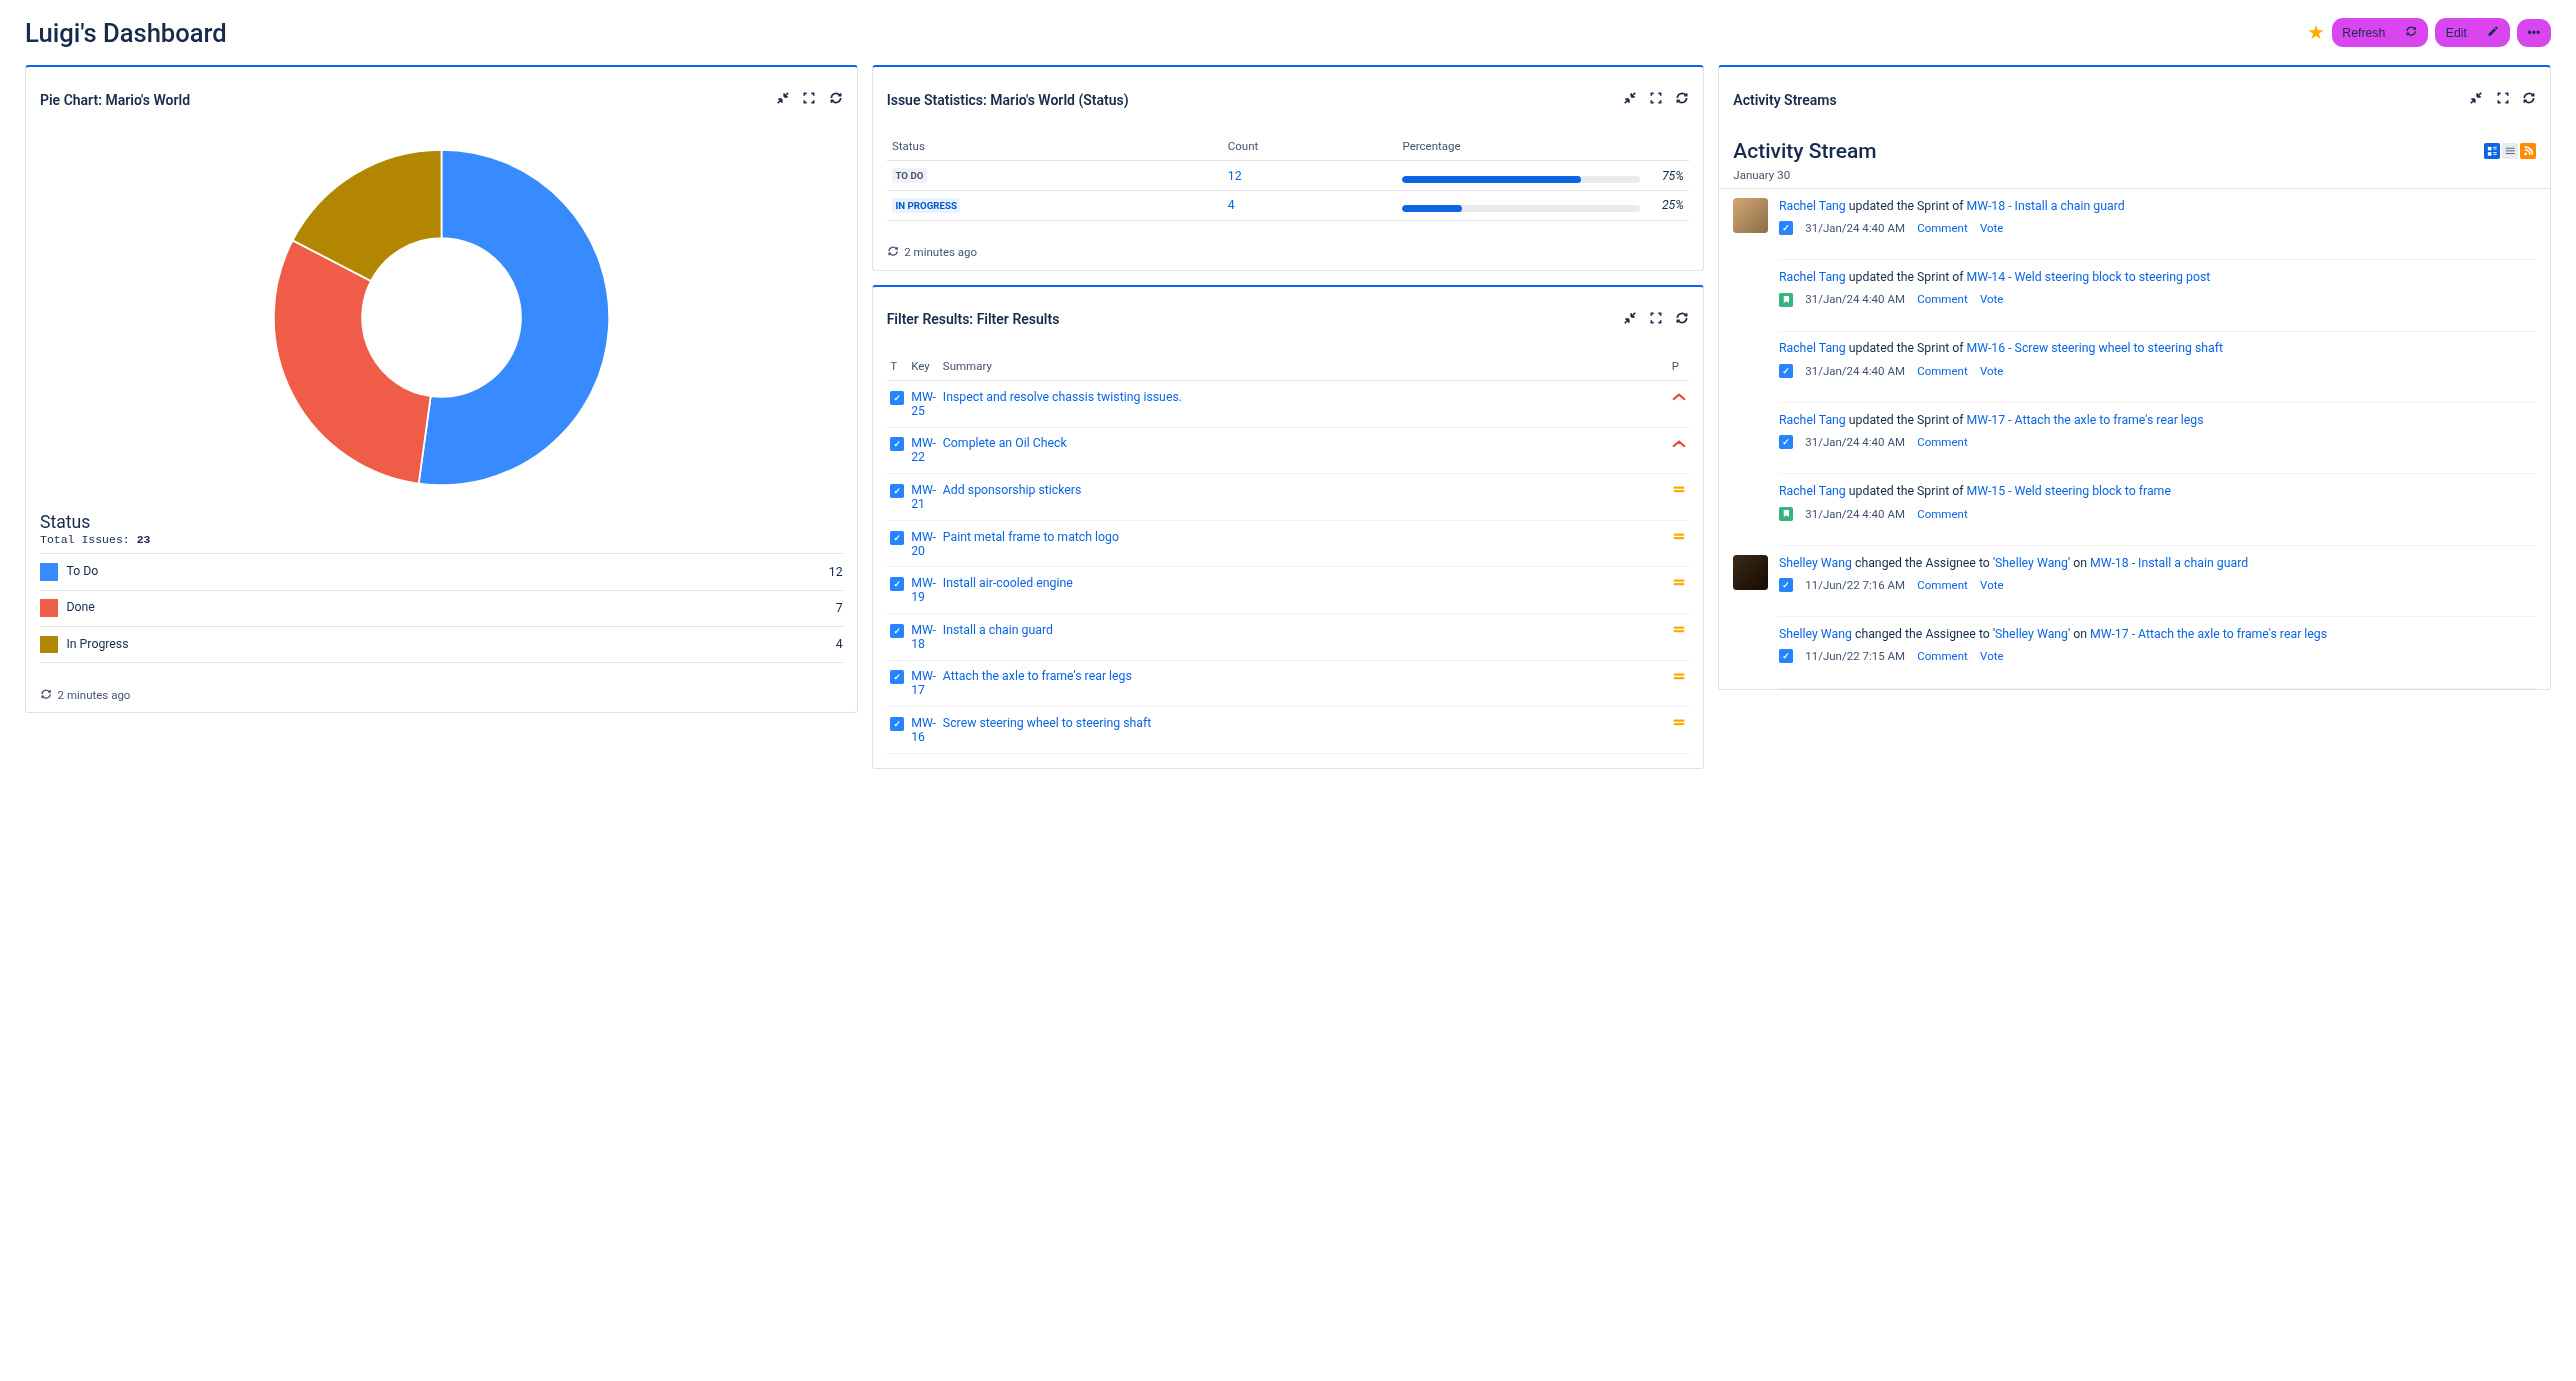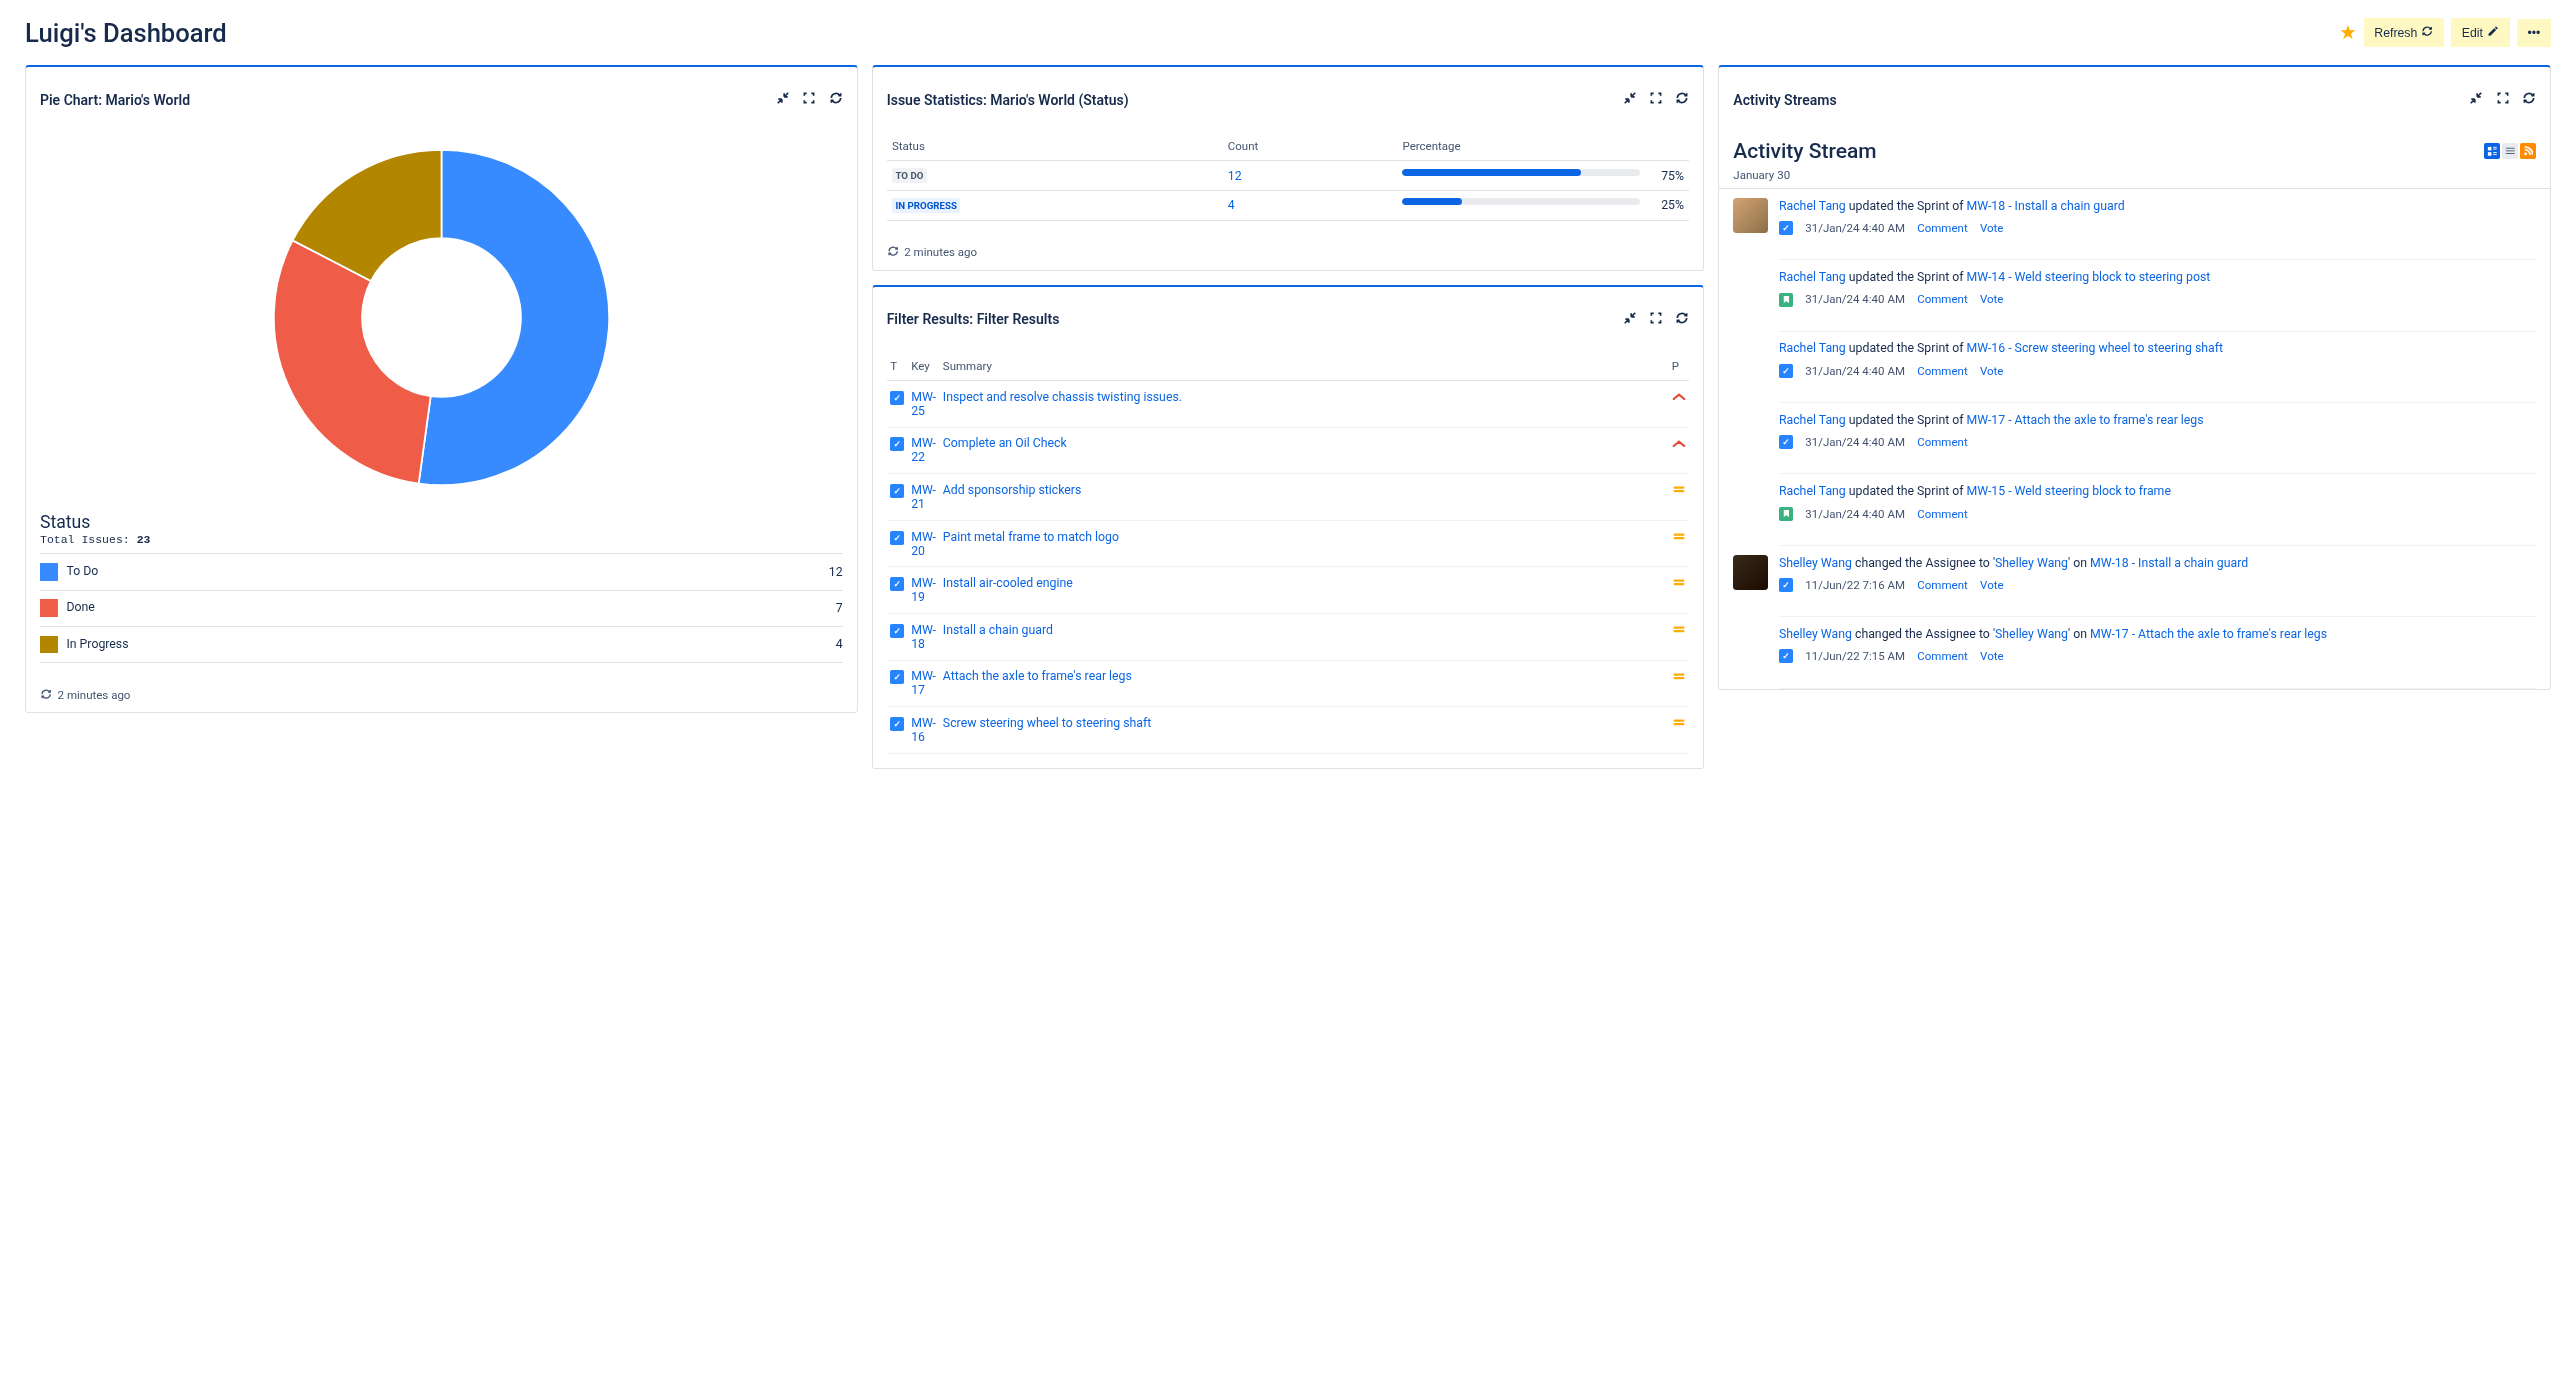--- a/index.html
+++ b/index.html
@@ -21,31 +21,31 @@
       font-weight: 500;
       color: #172B4D;
     }
     .header-actions {
       display: flex;
       gap: 7px;
       align-items: center;
     }
     .star-icon { color: #FFAB00; font-size: 19.4px; }
     .btn {
-      background: #fef9c3;
+      background: #d946ef;
       border: none;
       padding: 7px 10.6px;
-      border-radius: 1px;
+      border-radius: 11px;
       font-size: 12.3px;
       font-weight: 500;
       color: #172B4D;
       cursor: pointer;
       display: inline-flex;
       align-items: center;
-      gap: 4px;
+      gap: 20px;
     }
     .btn-icon { font-size: 12.3px; }
     .dashboard-grid {
       display: grid;
       grid-template-columns: 1fr 1fr 1fr;
       gap: 14px;
     }
     .col { display: flex; flex-direction: column; gap: 14px; }
     .gadget {
       border: 0.9px solid #DFE1E6;
@@ -87,21 +87,21 @@
       font-size: 11.5px;
       padding: 10.6px 14px;
     }
     .stats-table { width: 100%; border-collapse: collapse; font-size: 12.3px; }
     .stats-table th { text-align: left; font-weight: 400; color: #44546F; padding: 7px 5.3px; font-size: 11.5px; border-bottom: 0.9px solid #DFE1E6; }
     .stats-table td { padding: 7px 5.3px; border-bottom: 0.9px solid #DFE1E6; vertical-align: middle; }
     .lozenge { display: inline-block; padding: 1.8px 3.5px; font-size: 9.7px; font-weight: 700; border-radius: 2.6px; }
     .lozenge-todo { background: #F1F2F4; color: #44546F; }
     .lozenge-inprogress { background: #E9F2FF; color: #0055CC; }
     .link { color: #0C66E4; cursor: pointer; }
-    .progress-cell { display: flex; align-items: flex-start; gap: 8.8px; }
+    .progress-cell { display: flex; align-items: flex-end; gap: 8.8px; font-style: italic; }
     .progress-bar { flex: 1; height: 7px; background: #E9EBEE; border-radius: 3.5px; overflow: hidden; position: relative; }
     .progress-fill { height: 100%; background: #0C66E4; border-radius: 3.5px; }
     .pct { font-size: 12.3px; color: #172B4D; min-width: 35px; text-align: right; }
     .filter-table { width: 100%; border-collapse: collapse; font-size: 12.3px; }
     .filter-table th { text-align: left; font-weight: 400; color: #44546F; padding: 7px 3.5px; font-size: 11.5px; border-bottom: 0.9px solid #DFE1E6; }
     .filter-table td { padding: 8.8px 3.5px; border-bottom: 0.9px solid #F1F2F4; vertical-align: top; }
     .task-icon {
       width: 14px; height: 14px; background: #2684FF; border-radius: 1.8px;
       display: inline-flex; align-items: center; justify-content: center;
       color: #fff; font-size: 8.8px; font-weight: 700;

